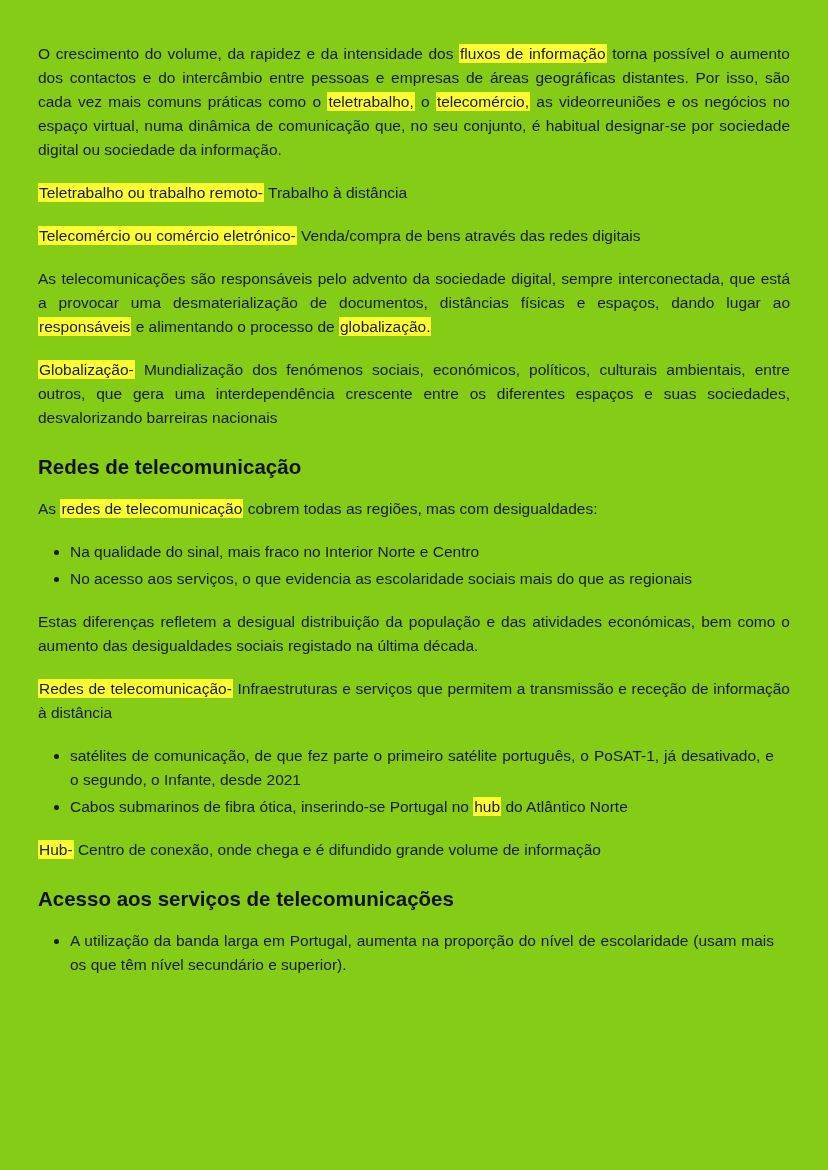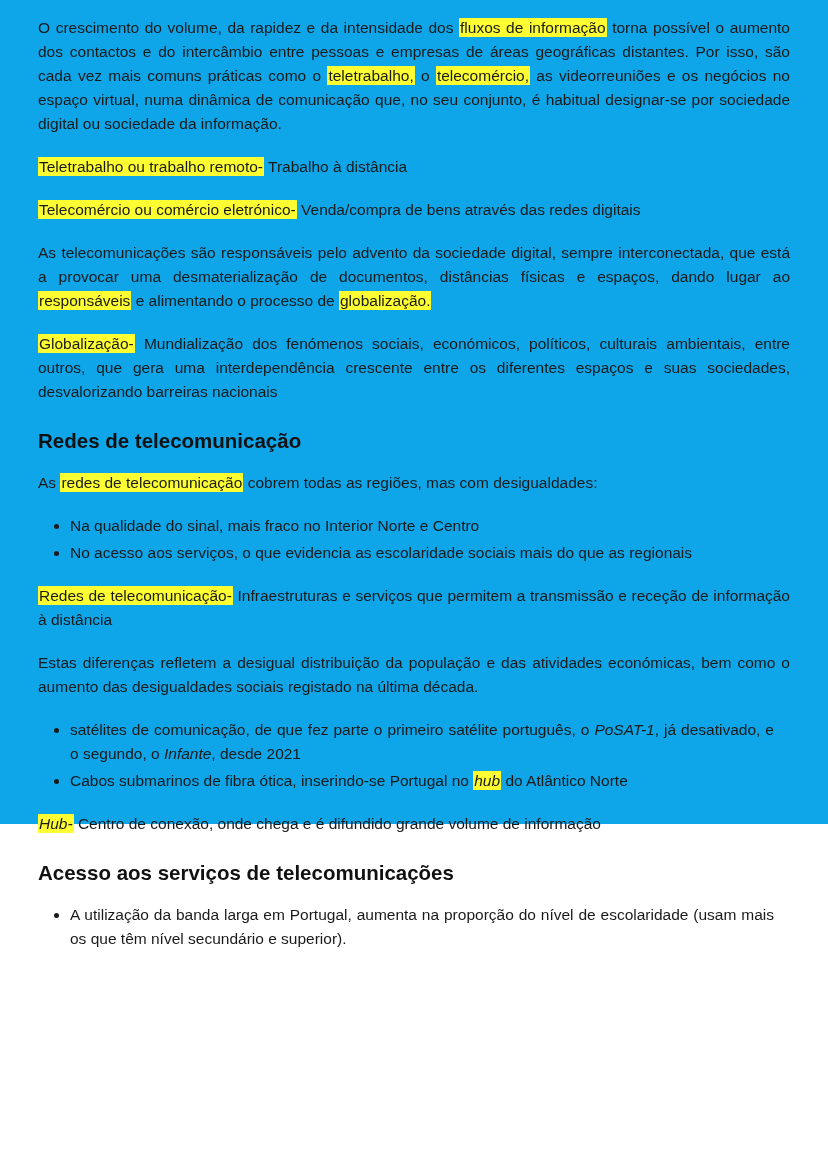--- a/index.html
+++ b/index.html
@@ -10,23 +10,23 @@
   body {
     width: 828px;
     height: 1170px;
     font-family: "Liberation Sans", "DejaVu Sans", sans-serif;
     color: var(--txt, #1a1a1a);
     overflow: hidden;
   }
   .page {
     box-sizing: border-box;
     width: 828px;
-    height: 824px;
-    padding: 16px 38px 30px 38px;
-    background: #0ea5e9;
+    height: 1170px;
+    padding: 42px 38px 30px 38px;
+    background: #84cc16;
   }
   .content {
     font-size: 15.5px;
     line-height: 1.55;
   }
   .content p {
     margin: 0 0 19px 0;
     text-align: justify;
   }
   .content h2 {
@@ -44,41 +44,40 @@
   }
   .content li {
     margin: 0 0 3px 0;
     text-align: justify;
   }
   .hl {
     background: var(--hl, #ffff00);
     padding: 1px 1px;
   }
   .it {
-    font-style: italic;
   }
 </style>
 </head>
 <body>
 
 <div class="page">
   <div class="content">
       <p><span>O crescimento do volume, da rapidez e da intensidade dos </span><span class="hl">fluxos de informação</span><span> torna possível o aumento dos contactos e do intercâmbio entre pessoas e empresas de áreas geográficas distantes. Por isso, são cada vez mais comuns práticas como o </span><span class="hl">teletrabalho,</span><span> o </span><span class="hl">telecomércio,</span><span> as videorreuniões e os negócios no espaço virtual, numa dinâmica de comunicação que, no seu conjunto, é habitual designar-se por sociedade digital ou sociedade da informação.</span></p>
       <p><span class="hl">Teletrabalho ou trabalho remoto-</span><span> Trabalho à distância</span></p>
       <p><span class="hl">Telecomércio ou comércio eletrónico-</span><span> Venda/compra de bens através das redes digitais</span></p>
       <p><span>As telecomunicações são responsáveis pelo advento da sociedade digital, sempre interconectada, que está a provocar uma desmaterialização de documentos, distâncias físicas e espaços, dando lugar ao </span><span class="hl">responsáveis</span><span> e alimentando o processo de </span><span class="hl">globalização.</span></p>
       <p><span class="hl">Globalização-</span><span> Mundialização dos fenómenos sociais, económicos, políticos, culturais ambientais, entre outros, que gera uma interdependência crescente entre os diferentes espaços e suas sociedades, desvalorizando barreiras nacionais</span></p>
       <h2>Redes de telecomunicação</h2>
       <p><span>As </span><span class="hl">redes de telecomunicação</span><span> cobrem todas as regiões, mas com desigualdades:</span></p>
       <ul>
         <li><span>Na qualidade do sinal, mais fraco no Interior Norte e Centro</span></li>
         <li><span>No acesso aos serviços, o que evidencia as escolaridade sociais mais do que as regionais</span></li>
       </ul>
+      <p><span>Estas diferenças refletem a desigual distribuição da população e das atividades económicas, bem como o aumento das desigualdades sociais registado na última década.</span></p>
       <p><span class="hl">Redes de telecomunicação-</span><span> Infraestruturas e serviços que permitem a transmissão e receção de informação à distância</span></p>
-      <p><span>Estas diferenças refletem a desigual distribuição da população e das atividades económicas, bem como o aumento das desigualdades sociais registado na última década.</span></p>
       <ul>
         <li><span>satélites de comunicação, de que fez parte o primeiro satélite português, o </span><span class="it">PoSAT-1</span><span>, já desativado, e o segundo, o </span><span class="it">Infante</span><span>, desde 2021</span></li>
         <li><span>Cabos submarinos de fibra ótica, inserindo-se Portugal no </span><span class="hl it">hub</span><span> do Atlântico Norte</span></li>
       </ul>
       <p><span class="hl it">Hub-</span><span> Centro de conexão, onde chega e é difundido grande volume de informação</span></p>
       <h2>Acesso aos serviços de telecomunicações</h2>
       <ul>
         <li><span>A utilização da banda larga em Portugal, aumenta na proporção do nível de escolaridade (usam mais os que têm nível secundário e superior).</span></li>
       </ul>
     </div>

